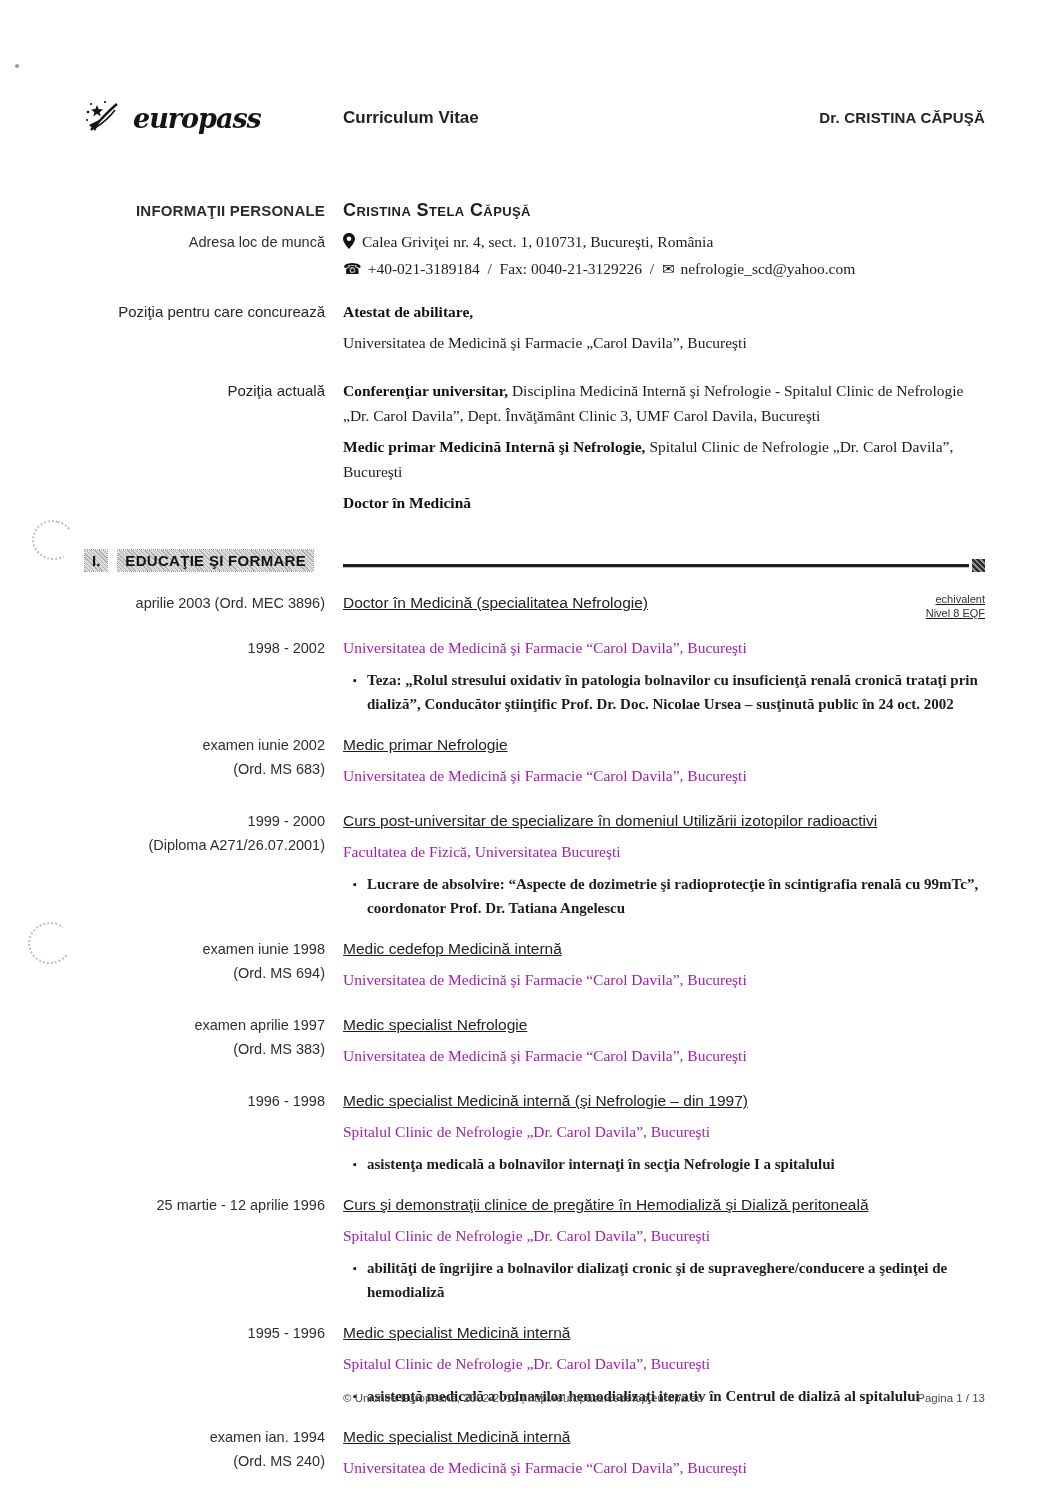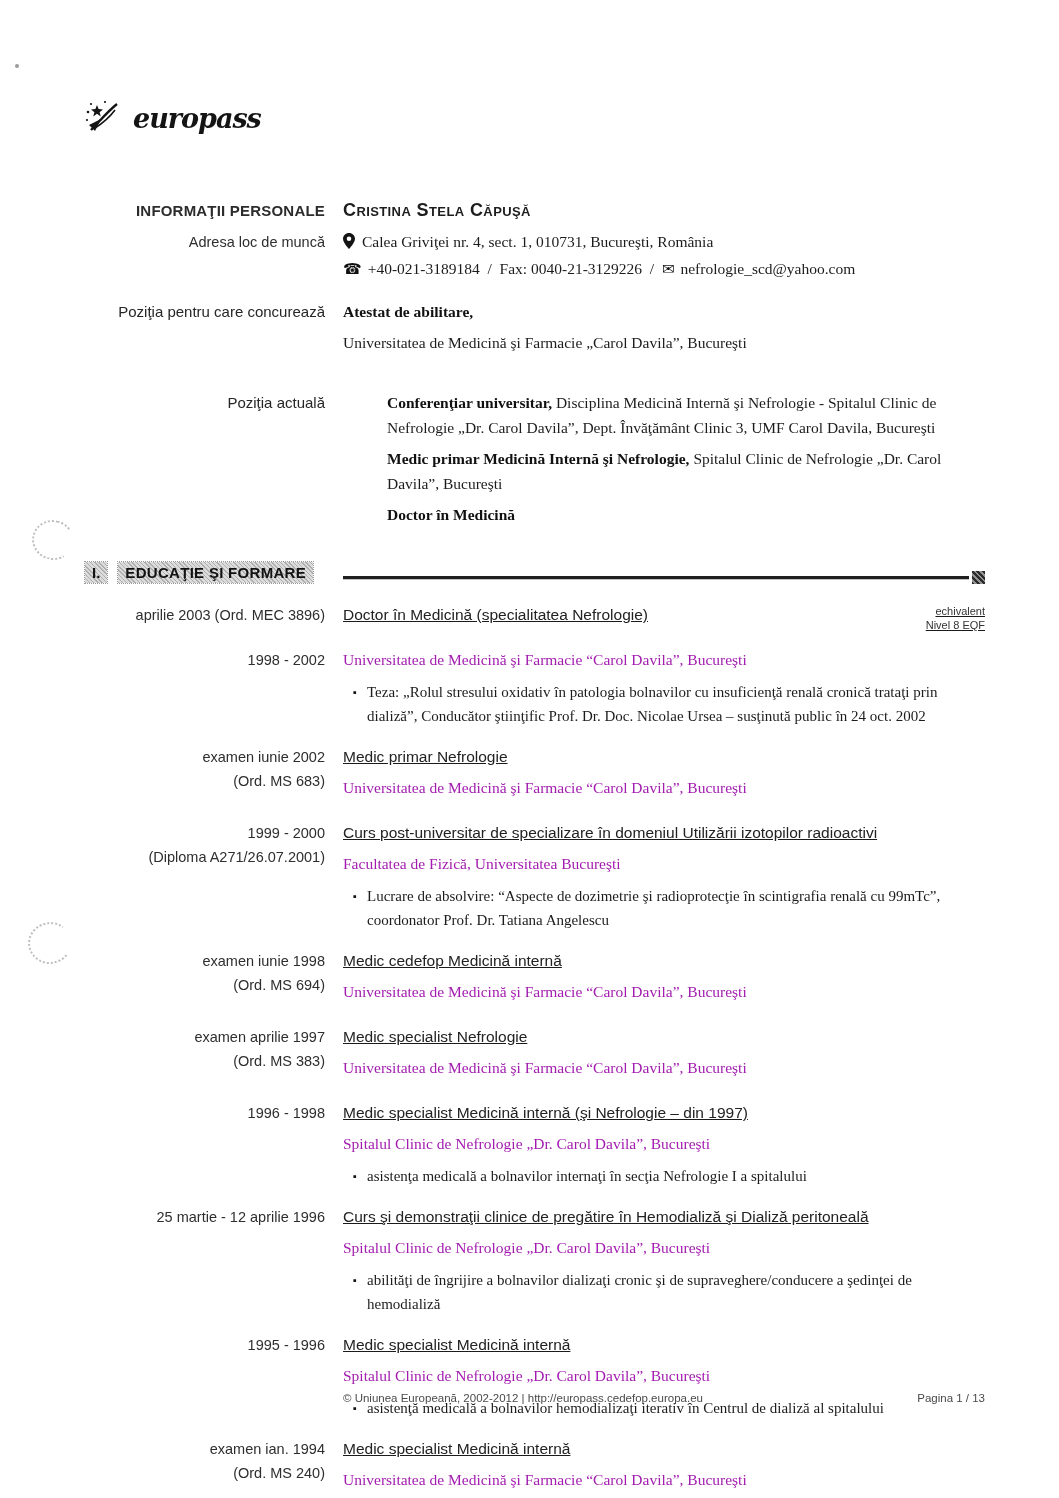--- a/index.html
+++ b/index.html
@@ -29,21 +29,21 @@
   .author{font-size:15px;font-weight:bold;color:#232323;letter-spacing:.2px;}
 
   
   .sec-label{font-size:15px;font-weight:bold;color:#2c2c2c;letter-spacing:.2px;}
   .person-name{font-size:18px;font-weight:bold;font-variant:small-caps;letter-spacing:.4px;color:#1d1d1d;font-family:"Liberation Sans",sans-serif;}
   .field-label{font-size:14.5px;color:#2e2e2e;}
   .field-label.bold{font-weight:normal;font-size:15px;line-height:20px;color:#262626;}
   .serif-text{font-size:15.5px;color:#1c1c1c;}
   .inline-ico{display:inline-block;vertical-align:-2px;margin-right:7px;}
   .glyph-ico{font-family:"DejaVu Sans",sans-serif;font-size:15px;margin-right:6px;color:#111;}
-  .mt12{margin-top:12px;} .mt8{margin-top:9px;} .mt20{margin-top:21px;} .mt14{margin-top:29px;gap:44px;}
+  .mt12{margin-top:12px;} .mt8{margin-top:9px;} .mt20{margin-top:21px;} .mt14{margin-top:17px;}
   .pos-para{margin:0 0 6px 0;font-size:15.5px;line-height:25px;color:#1c1c1c;}
   .pos-para b{color:#111;}
 
   
   .section-row{margin-top:29px;align-items:flex-start;}
   .section-boxes{display:flex;gap:11px;justify-content:flex-start;}
   .hatch{
     background:
       repeating-linear-gradient(45deg, rgba(120,120,120,.45) 0 1px, rgba(220,220,220,.55) 1px 3px);
     background-color:#dcdcdc;
@@ -57,21 +57,21 @@
       background:repeating-linear-gradient(45deg,#2a2a2a 0 2px,#8f8f8f 2px 4px);}
 
   
   .edu-host{margin-top:19px;}
   .edu-entry{margin-bottom:13px;}
   .edu-dates{font-size:14.5px;color:#2e2e2e;line-height:24px;}
   .edu-title-row{display:flex;align-items:flex-start;text-decoration:underline;}
   .edu-title{flex:1;font-family:"Liberation Sans",sans-serif;font-size:15.5px;color:#222;line-height:22px;margin-bottom:9px;}
   .edu-note{text-align:right;font-family:"Liberation Sans",sans-serif;font-size:11px;line-height:14px;color:#333;margin-left:12px;white-space:nowrap;}
   .edu-inst{font-size:15.5px;color:#a21caf;line-height:22px;margin-bottom:9px;}
-  .edu-bullets{list-style:none;margin:0 0 4px 0;padding:0 0 0 10px;}
+  .edu-bullets{list-style:none;margin:0 0 4px 0;padding:0 0 0 10px;font-weight:bold;}
   .edu-bullets li{position:relative;padding-left:14px;font-size:15px;line-height:24px;color:#1c1c1c;margin-bottom:4px;}
   .edu-bullets li::before{content:"▪";position:absolute;left:0;top:0;font-size:11px;line-height:24px;color:#111;}
 
   
   .footer{position:absolute;left:343px;right:74px;top:1392px;display:flex;justify-content:space-between;
       font-family:"Liberation Sans",sans-serif;font-size:11.5px;color:#4a4a4a;}
 
   
   .punch{position:absolute;border:2px dotted #b3b3b3;border-radius:50%;opacity:.85;}
   .punch1{left:32px;top:520px;width:38px;height:36px;border-right-color:transparent;transform:rotate(14deg);}
@@ -95,20 +95,24 @@
           <path d="M10 30 C18 25 24 20 30 12" stroke="#141414" stroke-width="1.6" fill="none"></path>
           <path d="M4 27 L16 21 L10 33 Z" fill="#141414"></path>
           <polygon points="12,7 13.6,11 18,11.6 14.6,14.2 15.8,18.4 12,15.8 8.2,18.4 9.4,14.2 6,11.6 10.4,11" fill="#141414"></polygon>
           <circle cx="3" cy="14" r="1.3" fill="#141414"></circle>
           <circle cx="6" cy="6" r="1.1" fill="#141414"></circle>
           <circle cx="20" cy="4" r="1.1" fill="#141414"></circle>
           <circle cx="2" cy="22" r="1.1" fill="#141414"></circle>
         </svg>
         <span class="logo-text">europass</span>
       </div>
+      <div class="col-content header-right">
+        <span class="doc-title sans">Curriculum Vitae</span>
+        <span class="author sans">Dr. CRISTINA CĂPUŞĂ</span>
+      </div>
     </div>
 
     <div class="row" style="margin-top:62px;">
       <div class="col-label sec-label">INFORMAŢII PERSONALE</div>
       <div class="col-content">
         <span class="person-name">Cristina Stela Căpuşă</span>
       </div>
     </div>
 
     <div class="row mt12">

